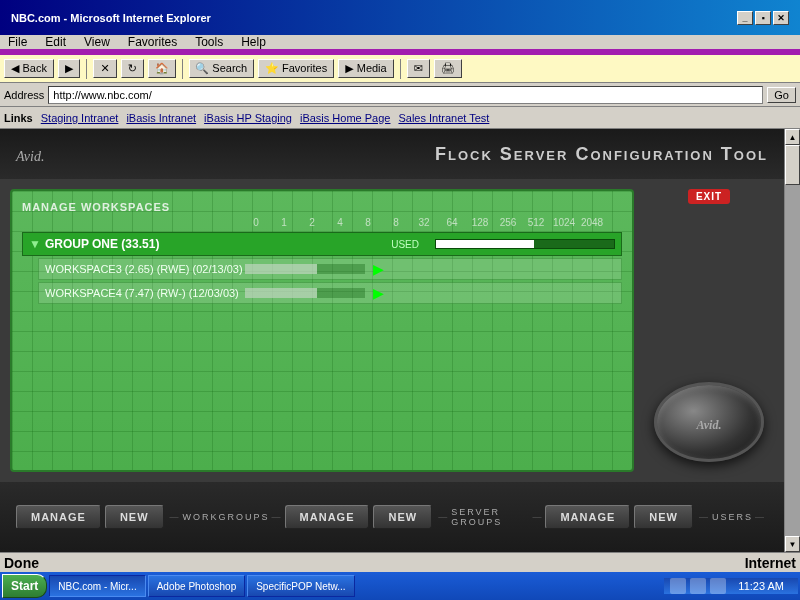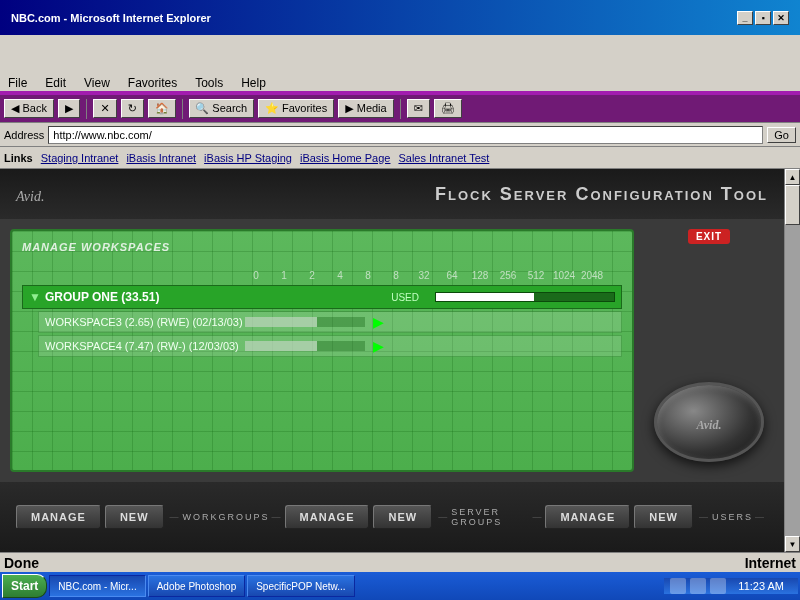--- a/index.html
+++ b/index.html
@@ -34,27 +34,26 @@
     }
 
     .menu-bar {
       background: #d4d0c8;
       padding: 2px 4px;
       display: flex;
       gap: 10px;
       align-items: center;
       height: 20px;
       font-size: 12px;
-      border-bottom: 4px solid #a21caf;
-      margin-top: 40px;
+      border-bottom: 6px solid #a21caf;
     }
     .menu-item { cursor: pointer; padding: 1px 4px; }
 
     .toolbar {
-      background: #701a75;
+      background: #fef9c3;
       display: flex;
       align-items: center;
       padding: 2px 4px;
       gap: 4px;
       height: 28px;
       border-bottom: 1px solid #808080;
     }
     .toolbar-btn {
       background: #d4d0c8;
       border: 1px solid #fff;
@@ -175,22 +174,21 @@
         linear-gradient(90deg, rgba(0,80,0,0.2) 1px, transparent 1px),
         linear-gradient(to bottom, #5cb85c, #4cae4c);
       background-size: 20px 20px, 20px 20px, 100% 100%;
     }
 
     .manage-workspaces-label {
       color: #e0f0e0;
       font-size: 11px;
       font-weight: bold;
       letter-spacing: 1px;
-      margin-bottom: 17px;
-      font-style: italic;
+      margin-bottom: 4px;
     }
 
     
     .scale-header {
       display: flex;
       align-items: center;
       margin-bottom: 4px;
       padding-left: 220px;
     }
     .scale-nums {

